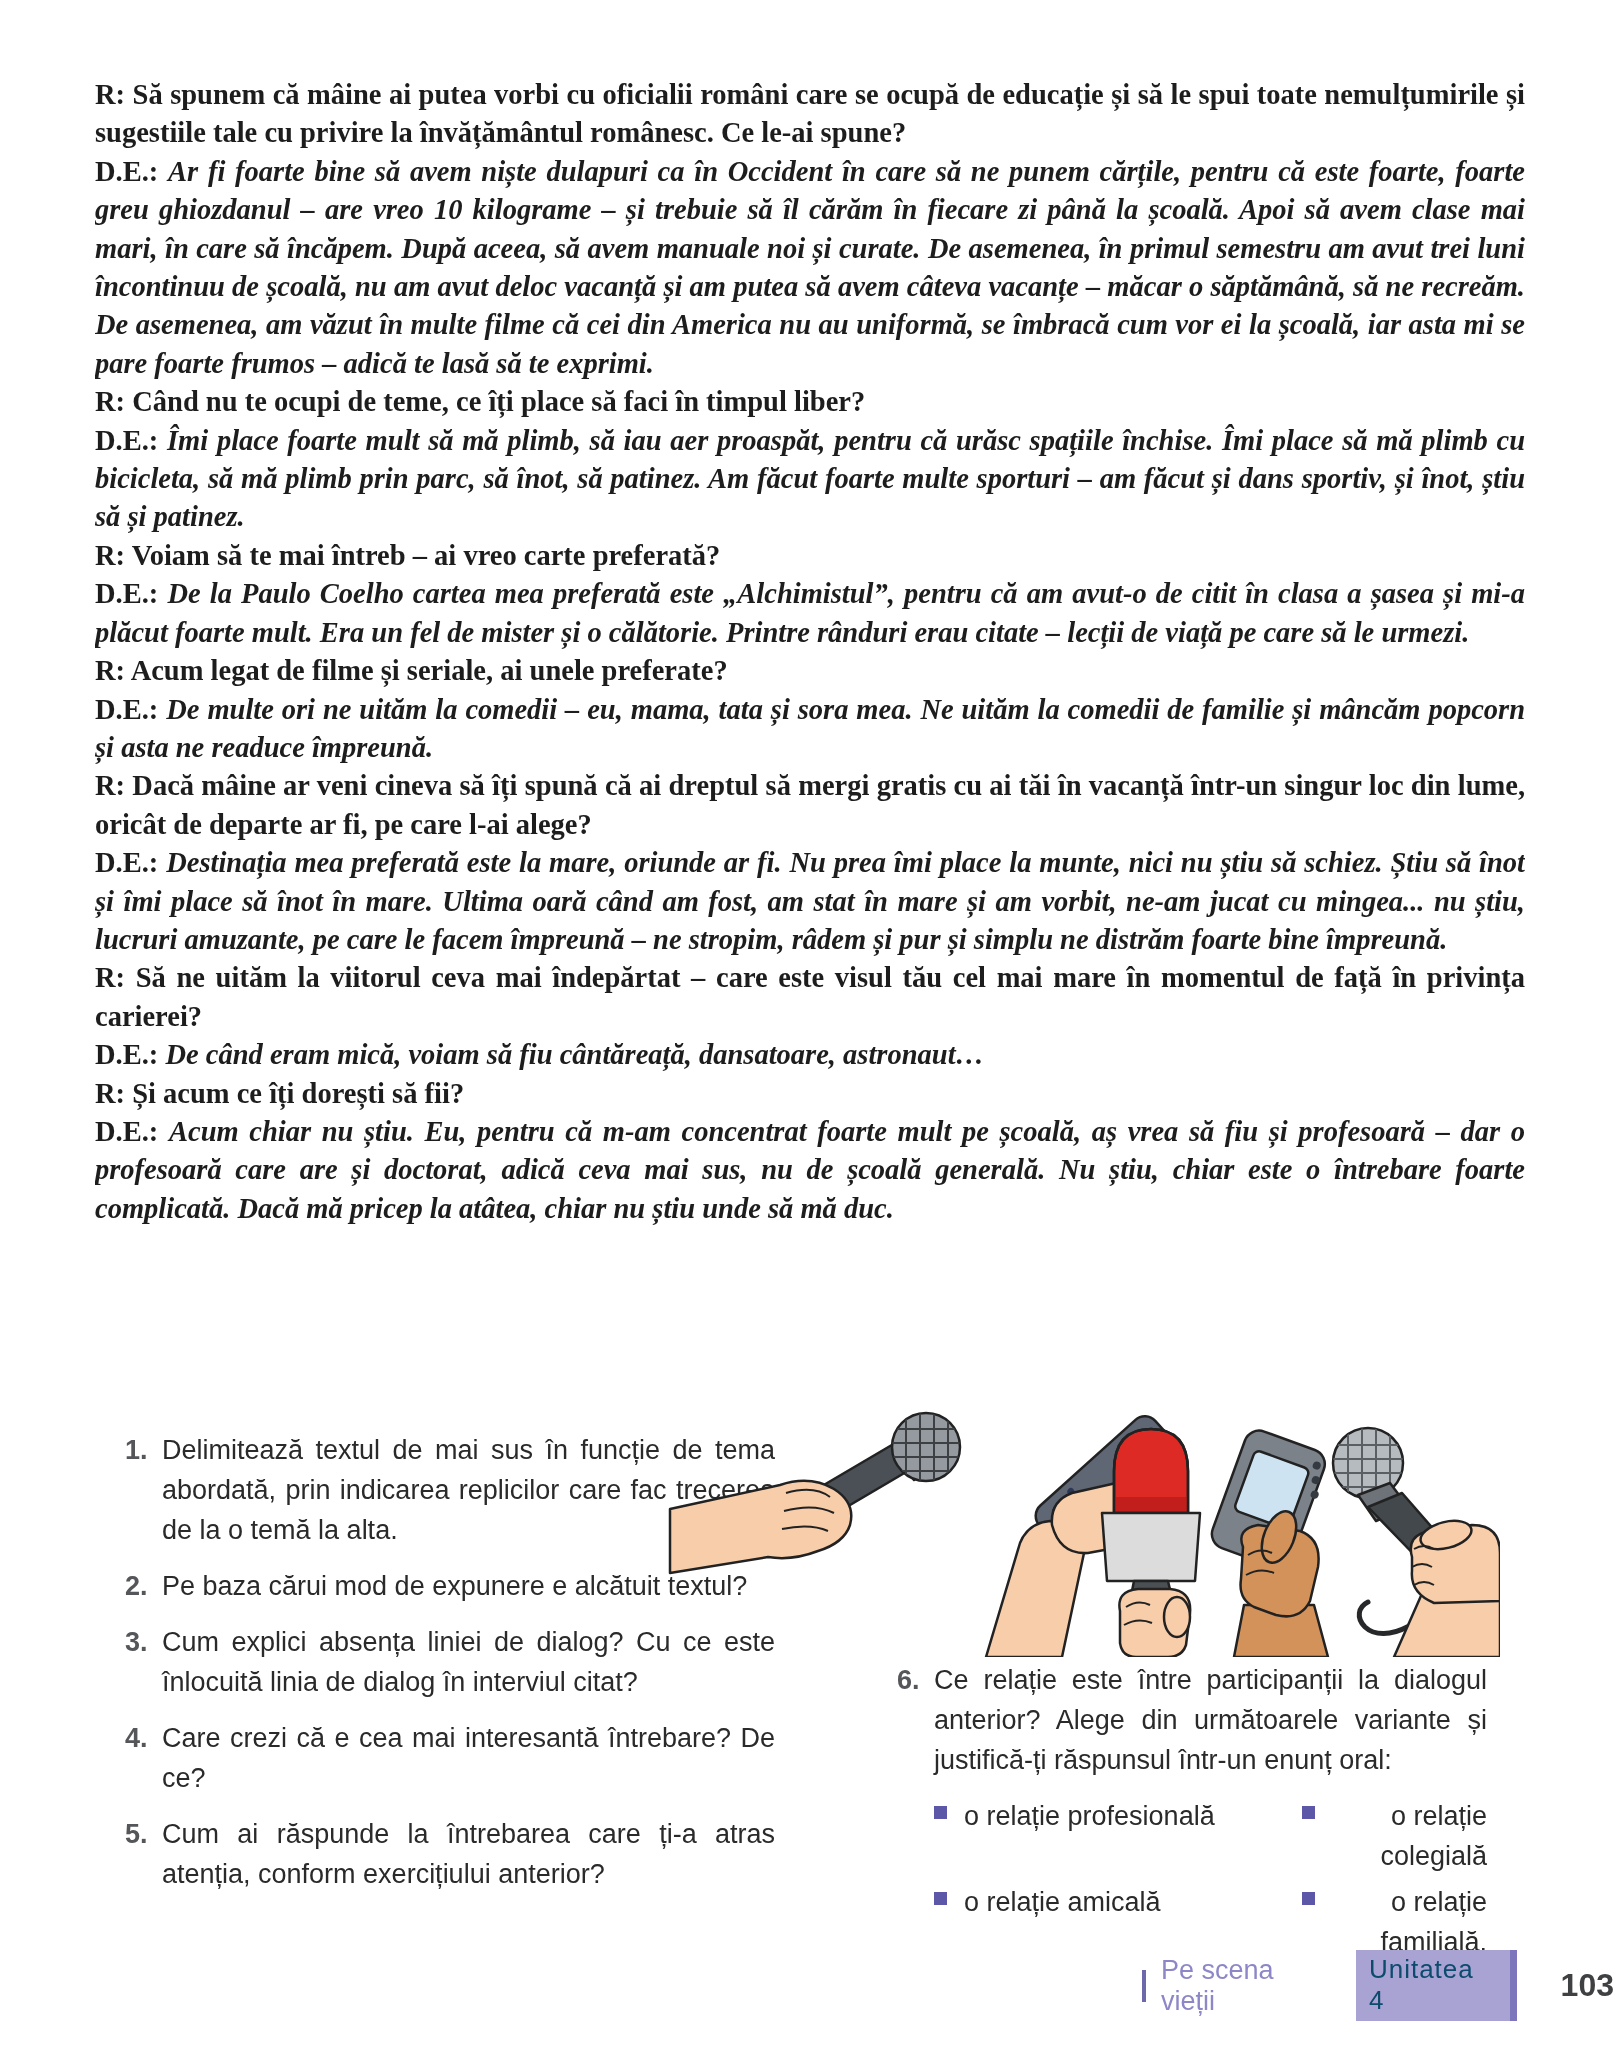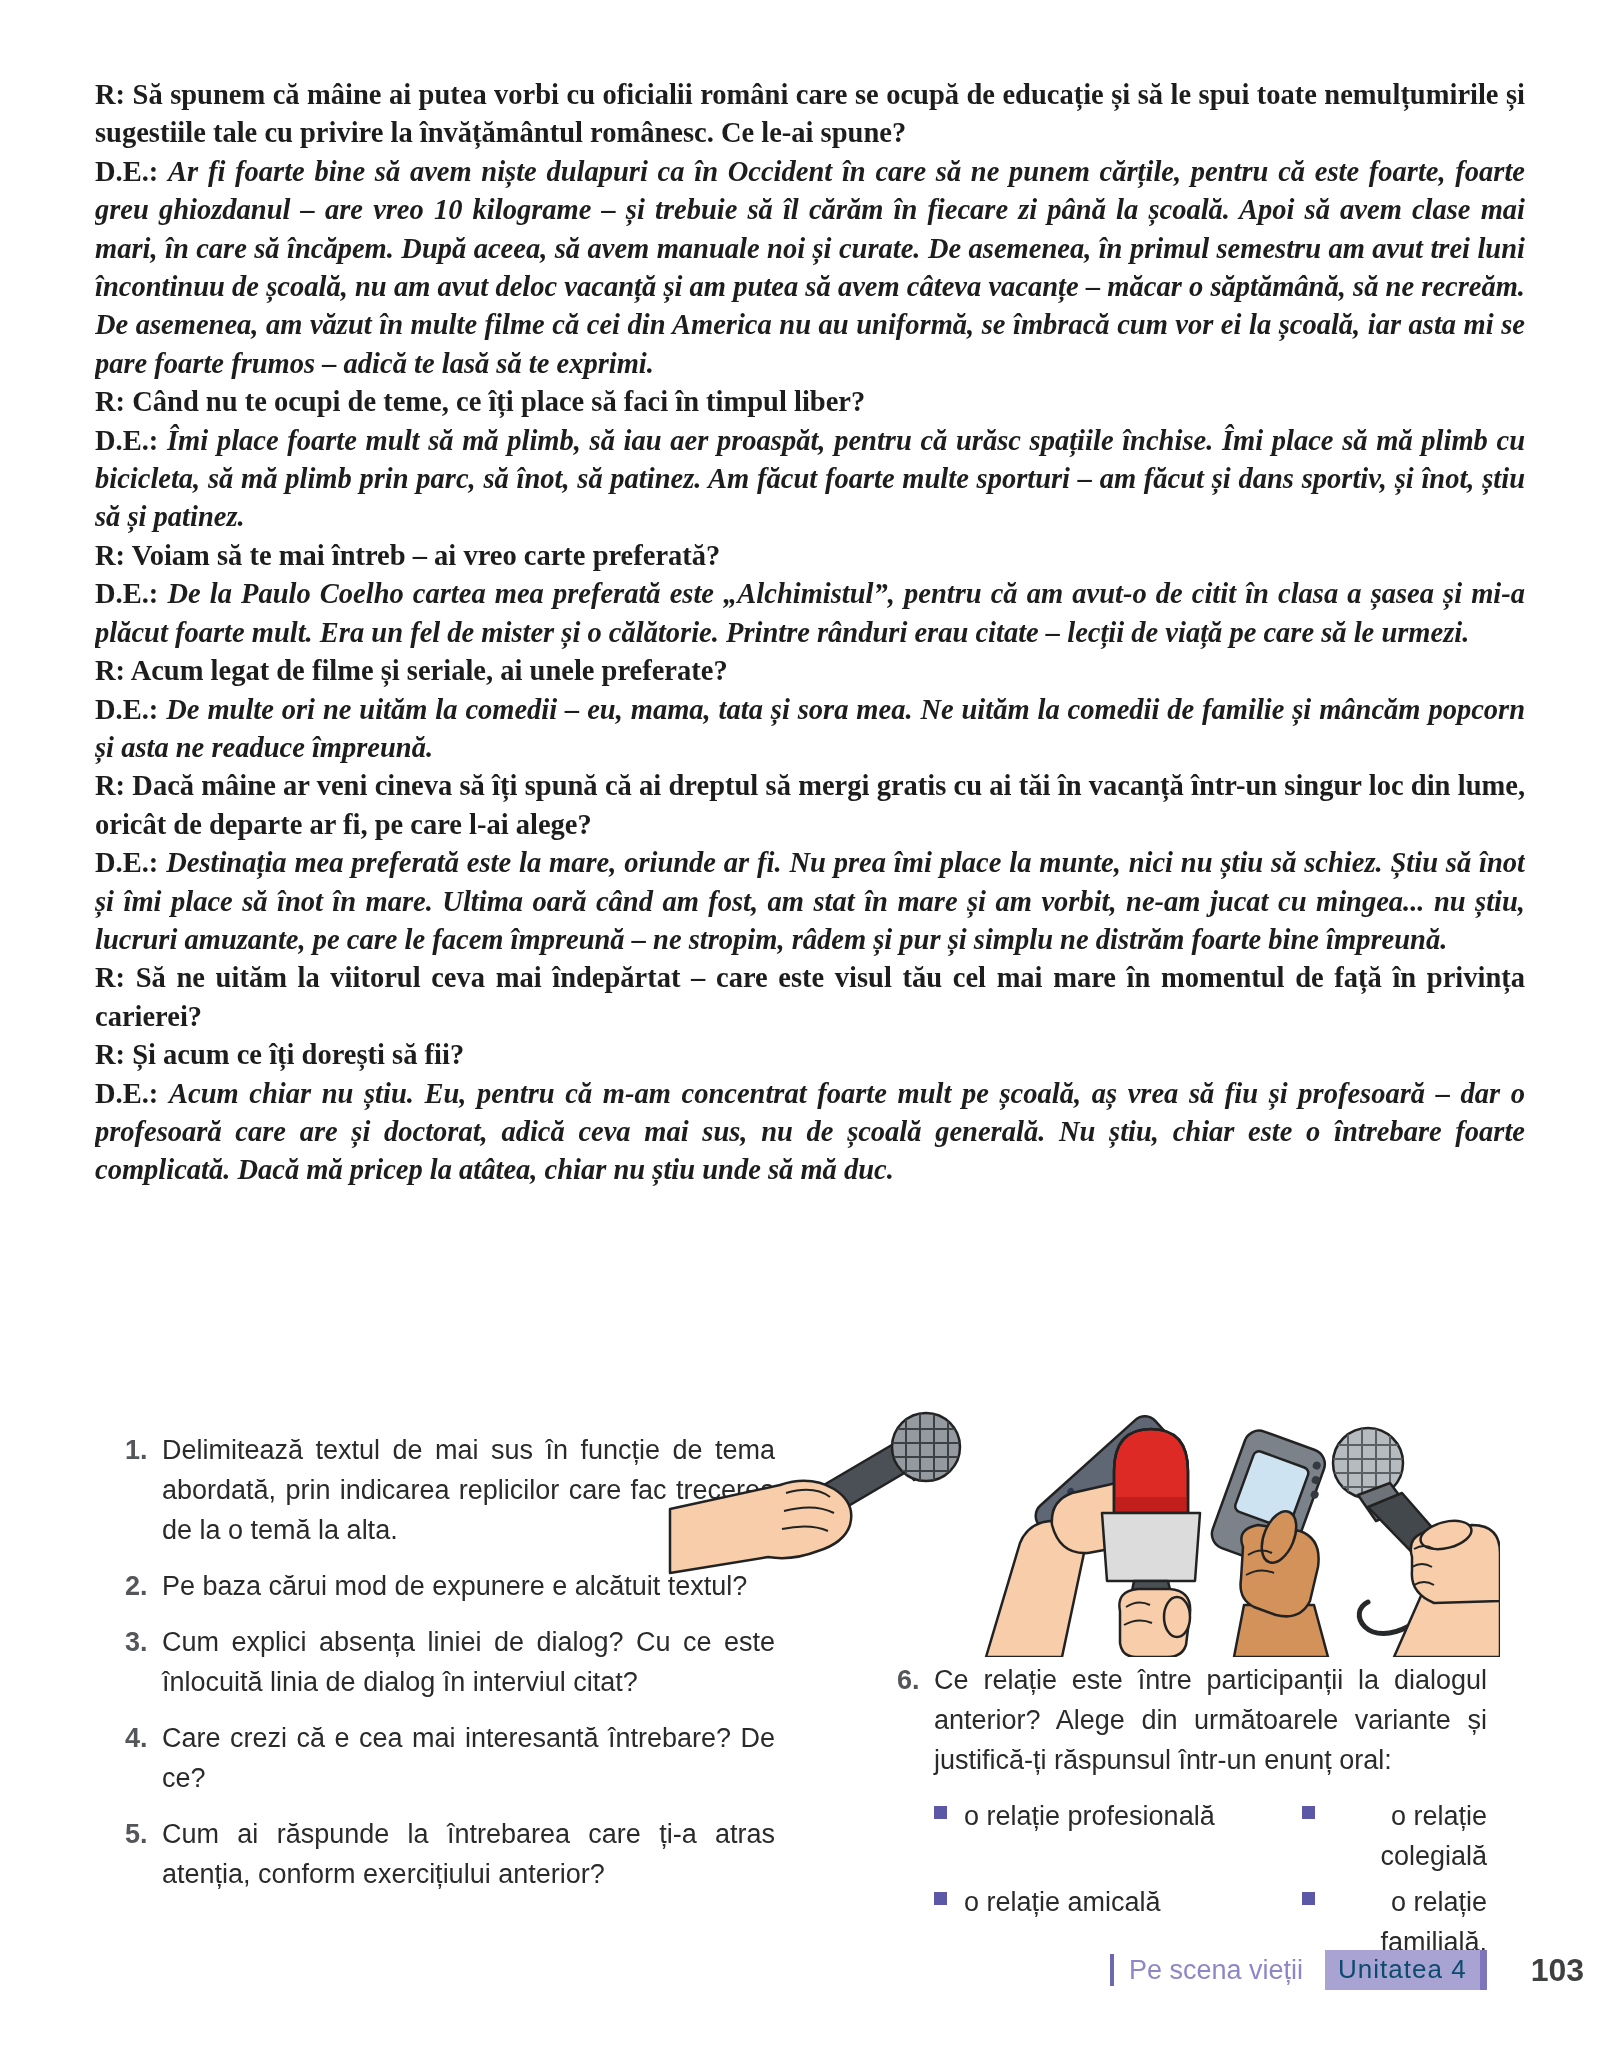--- a/index.html
+++ b/index.html
@@ -19,21 +19,21 @@
   .exercise .num{flex:0 0 37px;font-weight:700;color:#55565a;}
   .exercise .extext{flex:1;text-align:justify;}
   .exercises-right{position:absolute;left:897px;top:1660px;width:590px;
                    font-family:"Liberation Sans", sans-serif;font-size:27px;line-height:40px;color:#2a2a2a;}
   .options{display:grid;grid-template-columns:368px auto;grid-row-gap:6px;margin:10px 0 0 37px;}
   .option{display:flex;align-items:baseline;text-align:right;}
   .option .sq{flex:0 0 13px;height:13px;background:#5d57a8;margin-right:17px;transform:translateY(-6px);}
   
   .illustration{position:absolute;left:668px;top:1385px;width:832px;height:272px;}
   
-  .footer{position:absolute;left:1110px;top:1950px;display:flex;align-items:center;
+  .footer{position:absolute;left:1142px;top:1950px;display:flex;align-items:center;
           font-family:"Liberation Sans", sans-serif;}
   .footer .bar{width:4px;height:32px;background:#6d67ac;margin-right:15px;}
   .footer .brand{color:#8d87c7;font-size:27px;}
   .footer .badge{margin-left:22px;background:#a9a3d4;color:#0c4a6e;font-size:26px;
                  padding:4px 13px 5px 13px;border-right:7px solid #7d76bd;letter-spacing:1px;}
   .footer .pnum{margin-left:44px;font-size:32px;font-weight:700;color:#3f4042;}
 </style>
 </head>
 <body>
 
@@ -44,20 +44,21 @@
     <p class="turn a"><span class="spk">D.E.:</span> <span class="txt">Ar fi foarte bine să avem niște dulapuri ca în Occident în care să ne punem cărțile, pentru că este foarte, foarte greu ghiozdanul – are vreo 10 kilograme – și trebuie să îl cărăm în fiecare zi până la școală. Apoi să avem clase mai mari, în care să încăpem. După aceea, să avem manuale noi și curate. De asemenea, în primul semestru am avut trei luni încontinuu de școală, nu am avut deloc vacanță și am putea să avem câteva vacanțe – măcar o săptămână, să ne recreăm. De asemenea, am văzut în multe filme că cei din America nu au uniformă, se îmbracă cum vor ei la școală, iar asta mi se pare foarte frumos – adică te lasă să te exprimi.</span></p>
     <p class="turn q"><span class="spk">R:</span> <span class="txt">Când nu te ocupi de teme, ce îți place să faci în timpul liber?</span></p>
     <p class="turn a"><span class="spk">D.E.:</span> <span class="txt">Îmi place foarte mult să mă plimb, să iau aer proaspăt, pentru că urăsc spațiile închise. Îmi place să mă plimb cu bicicleta, să mă plimb prin parc, să înot, să patinez. Am făcut foarte multe sporturi – am făcut și dans sportiv, și înot, știu să și patinez.</span></p>
     <p class="turn q"><span class="spk">R:</span> <span class="txt">Voiam să te mai întreb – ai vreo carte preferată?</span></p>
     <p class="turn a"><span class="spk">D.E.:</span> <span class="txt">De la Paulo Coelho cartea mea preferată este „Alchimistul”, pentru că am avut-o de citit în clasa a șasea și mi-a plăcut foarte mult. Era un fel de mister și o călătorie. Printre rânduri erau citate – lecții de viață pe care să le urmezi.</span></p>
     <p class="turn q"><span class="spk">R:</span> <span class="txt">Acum legat de filme și seriale, ai unele preferate?</span></p>
     <p class="turn a"><span class="spk">D.E.:</span> <span class="txt">De multe ori ne uităm la comedii – eu, mama, tata și sora mea. Ne uităm la comedii de familie și mâncăm popcorn și asta ne readuce împreună.</span></p>
     <p class="turn q"><span class="spk">R:</span> <span class="txt">Dacă mâine ar veni cineva să îți spună că ai dreptul să mergi gratis cu ai tăi în vacanță într-un singur loc din lume, oricât de departe ar fi, pe care l-ai alege?</span></p>
     <p class="turn a"><span class="spk">D.E.:</span> <span class="txt">Destinația mea preferată este la mare, oriunde ar fi. Nu prea îmi place la munte, nici nu știu să schiez. Știu să înot și îmi place să înot în mare. Ultima oară când am fost, am stat în mare și am vorbit, ne-am jucat cu mingea... nu știu, lucruri amuzante, pe care le facem împreună – ne stropim, râdem și pur și simplu ne distrăm foarte bine împreună.</span></p>
     <p class="turn q"><span class="spk">R:</span> <span class="txt">Să ne uităm la viitorul ceva mai îndepărtat – care este visul tău cel mai mare în momentul de față în privința carierei?</span></p>
+    <p class="turn a"><span class="spk">D.E.:</span> <span class="txt">De când eram mică, voiam să fiu cântăreață, dansatoare, astronaut…</span></p>
     <p class="turn q"><span class="spk">R:</span> <span class="txt">Și acum ce îți dorești să fii?</span></p>
     <p class="turn a"><span class="spk">D.E.:</span> <span class="txt">Acum chiar nu știu. Eu, pentru că m-am concentrat foarte mult pe școală, aș vrea să fiu și profesoară – dar o profesoară care are și doctorat, adică ceva mai sus, nu de școală generală. Nu știu, chiar este o întrebare foarte complicată. Dacă mă pricep la atâtea, chiar nu știu unde să mă duc.</span></p>
   </div>
 
   <div class="exercises-left">
     <div class="exercise">
       <span class="num">1.</span>
       <div class="extext">Delimitează textul de mai sus în funcție de tema abordată, prin indicarea replicilor care fac trecerea de la o temă la alta.</div>
     </div>
     <div class="exercise">

